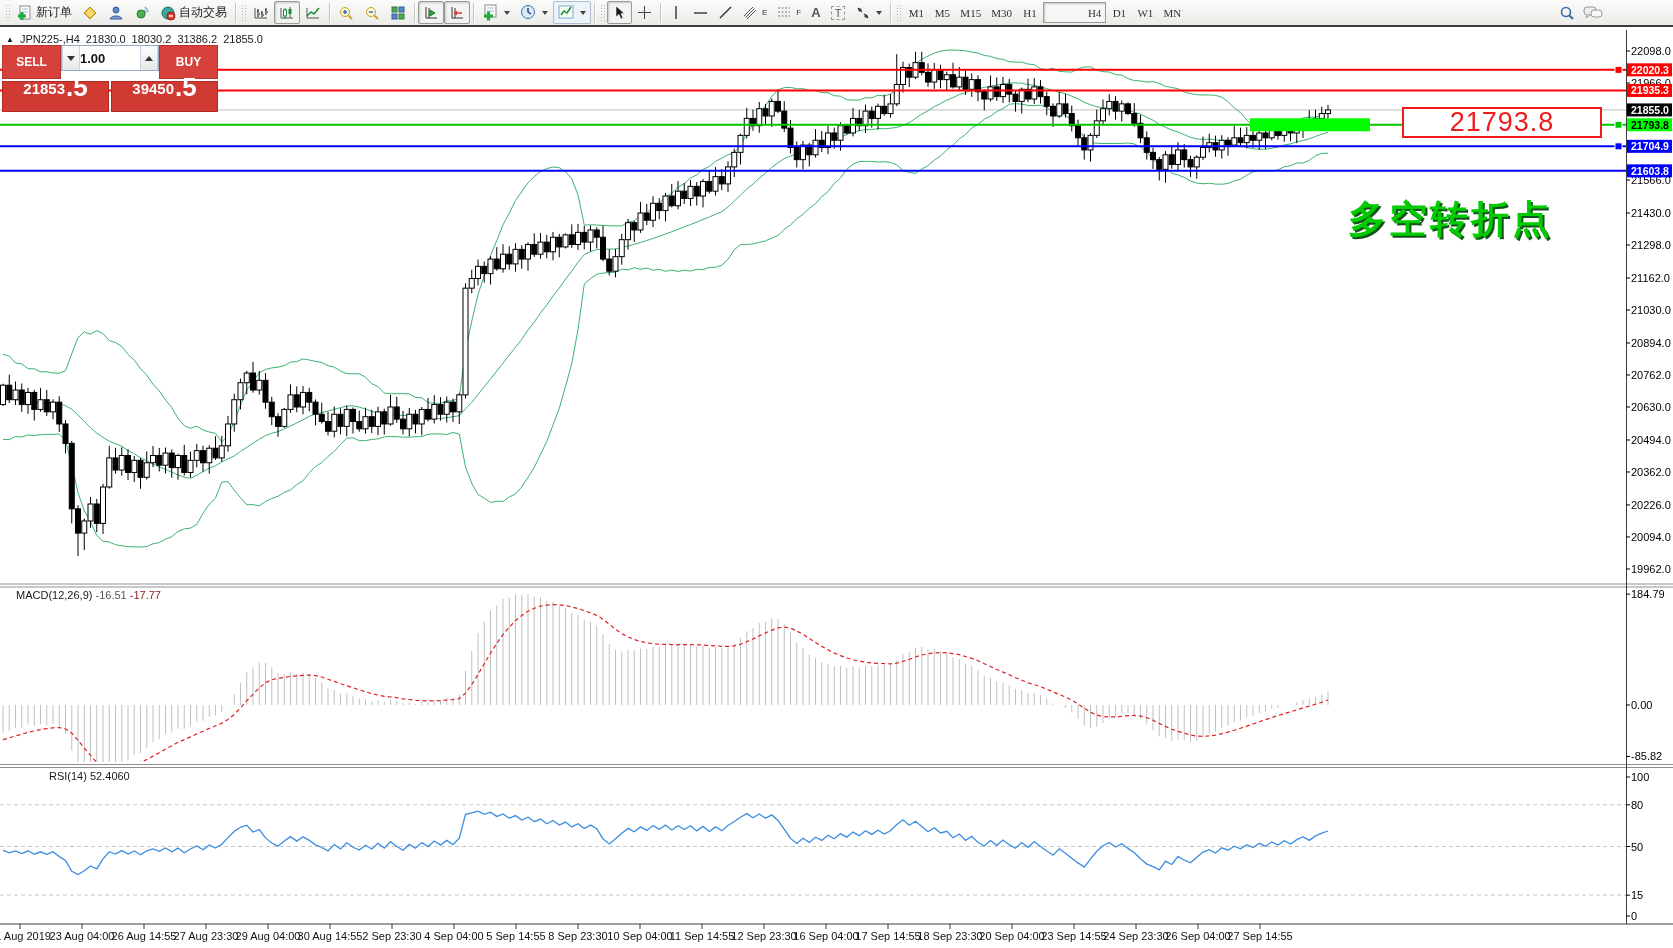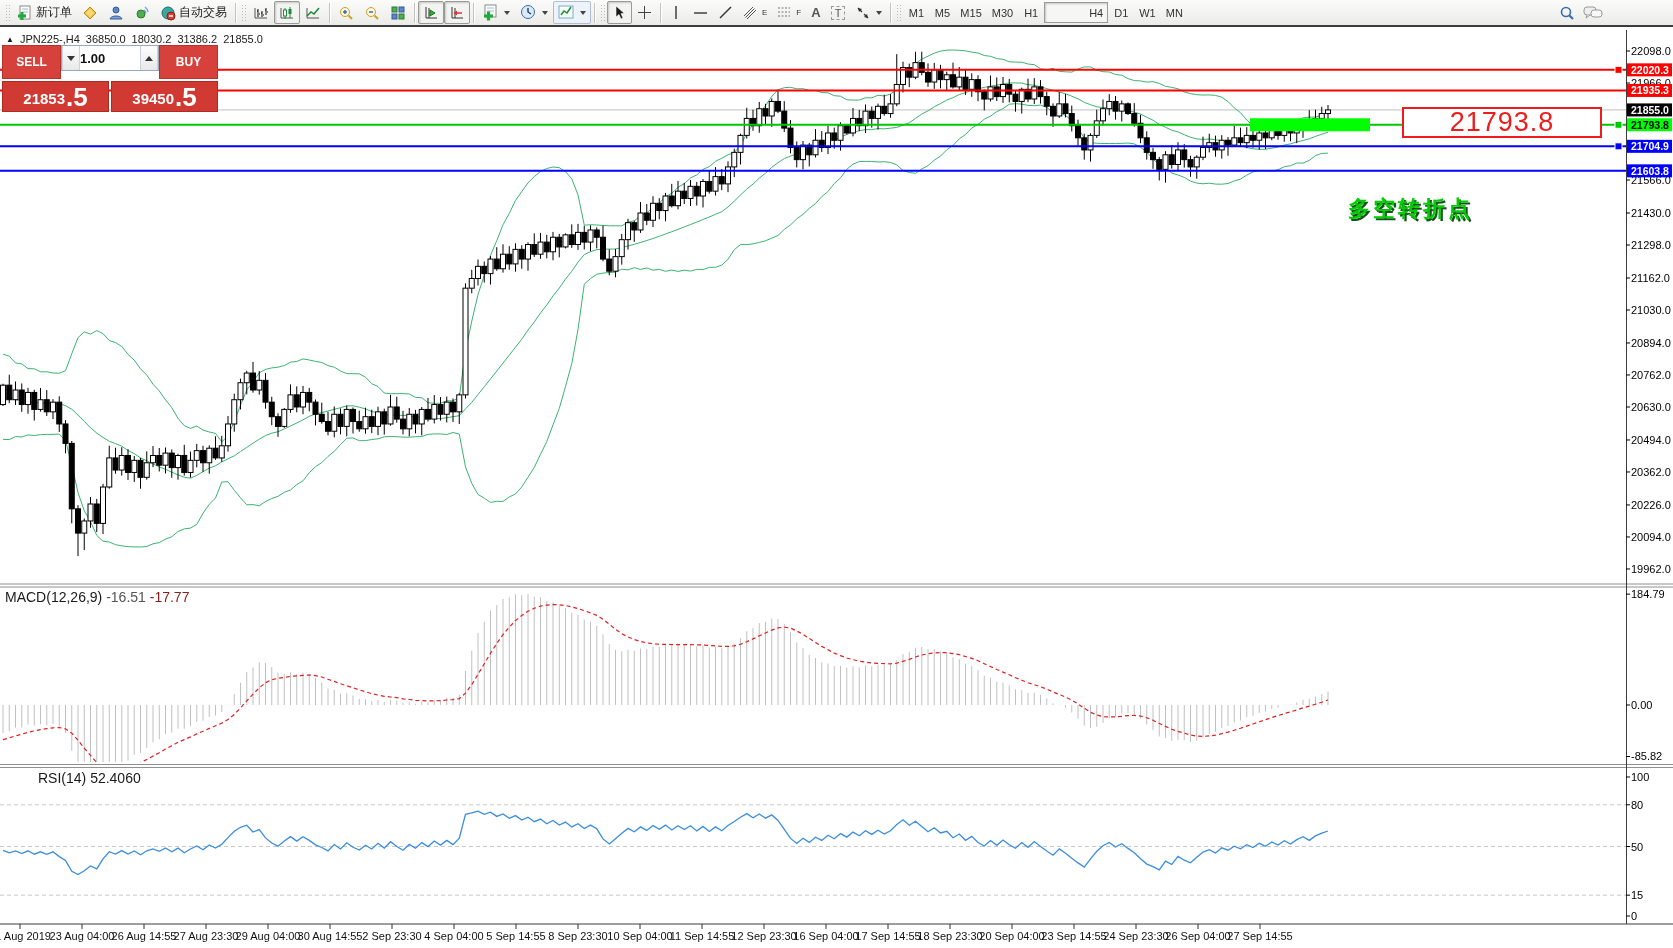--- a/index.html
+++ b/index.html
@@ -17,21 +17,21 @@
   .tb-sep { width:1px; height:20px; background:#c3c3c0; margin:0 3px; box-shadow:1px 0 0 #fff; }
   .tb-btn { display:flex; align-items:center; gap:3px; height:23px; padding:0 4px;
     border:1px solid transparent; border-radius:2px; background:transparent;
     font-size:12px; color:#222; cursor:default; }
   .tb-btn.pressed { border-color:#9a9a98; background:#f3f3f1;
     box-shadow:inset 1px 1px 2px rgba(0,0,0,.18); }
   .tb-btn.framed { border-color:#aebdd4; background:#eef3fa; }
   .caret { width:0; height:0; border-left:3px solid transparent; border-right:3px solid transparent;
     border-top:4px solid #444; margin-left:2px; }
   .tf-btn { min-width:26px; height:21px; padding:0 4px; text-align:center;
-    font-size:11px; color:#333; border:1px solid transparent; background:transparent; }
+    font-size:11px; color:#333; border:1px solid transparent; background:transparent;font-family:Liberation Serif, serif; }
   .tf-btn.active { border-color:#9a9a98; background:#f6f6f4;
     box-shadow:inset 1px 1px 2px rgba(0,0,0,.2);padding-left:44px; }
   .tb-right { margin-left:auto; display:flex; align-items:center; gap:8px; padding-right:70px; }
 
   
   .chart-wrap { position:absolute; top:29px; left:0; width:1673px; height:919px; background:#fff; }
   #chart-svg { position:absolute; top:0; left:0; }
 
   .chart-header { position:absolute; left:6px; top:4px; font-size:11px; color:#1a1a1a;
     display:flex; gap:6px; align-items:center; z-index:5; }
@@ -46,34 +46,34 @@
   .vol-btn { width:18px; background:linear-gradient(#fdfdfd,#e8e8e8); border:none;
     border-left:1px solid #c7d3e0; border-right:1px solid #c7d3e0; position:relative; }
   .tri-up { display:block; margin:auto; width:0; height:0; border-left:4px solid transparent;
     border-right:4px solid transparent; border-bottom:5px solid #333; }
   .tri-dn { display:block; margin:auto; width:0; height:0; border-left:4px solid transparent;
     border-right:4px solid transparent; border-top:5px solid #333; }
   .vol-input { width:60px; border:none; font-size:13px; font-weight:bold;
     color:#111; outline:none; }
   .ocp-row2 { display:flex; gap:2px; margin-top:2px; }
   .ocp-price { width:107px; height:31px; background:#d13a33; border:1px solid #b02a24;
-    color:#fff; display:flex; align-items:flex-end; justify-content:center; padding-bottom:1px; }
+    color:#fff; display:flex; align-items:flex-end; justify-content:center; padding-bottom:11px; }
   .ocp-price .main { font-size:15px; line-height:22px; font-weight:bold; }
   .ocp-price .big { font-size:26px; line-height:26px; font-weight:bold; margin-left:1px; }
 
-  .ind-label { position:absolute; font-size:14px; color:#1a1a1a; z-index:4; left:5px; }
+  .ind-label { position:absolute; font-size:11px; color:#1a1a1a; z-index:4; left:16px; }
   .macd-label { top:560px; }
   .rsi-label  { top:741px;padding-left:33px; }
   .ind-label .val-main { color:#555; }
   .ind-label .val-sig  { color:#8a2020; }
 
   .callout { position:absolute; left:1402px; top:78px; width:200px; height:31px; z-index:6;
     border:2px solid #ee1c1c; background:#fff; color:#ee1c1c; font-size:27px; line-height:27px;
     text-align:center; letter-spacing:1px; }
-  .cn-note { position:absolute; left:1348px; top:165px; z-index:6; font-size:22px; font-weight:bold;
+  .cn-note { position:absolute; left:1348px; top:165px; z-index:6; font-size:38px; font-weight:bold;
     color:#00cc00; text-shadow:2px 2px 0 #14521c; letter-spacing:3px;
     font-family:"Liberation Sans", sans-serif; }
 
   
   .ic { display:inline-block; }
   svg.ic { vertical-align:middle; }
 </style>
 </head>
 <body>
 
@@ -1080,21 +1080,21 @@
         <line x1="1198" y1="924" x2="1198" y2="929" stroke="#333"></line>
         <text x="1198" y="940">26 Sep 04:00</text>
         <line x1="1260" y1="924" x2="1260" y2="929" stroke="#333"></line>
         <text x="1260" y="940">27 Sep 14:55</text>
       </g>
     </svg>
 
   <div class="chart-header">
     <span class="tri">▲</span>
     <span>JPN225-,H4</span>
-    <span>36850.0</span>
+    <span>21830.0</span>
     <span>18030.2</span>
     <span>31386.2</span>
     <span>21855.0</span>
   </div>
 
   <div class="ocp">
     <div class="ocp-row1">
       <button class="ocp-sell">SELL</button>
       <div class="ocp-vol">
         <button class="vol-btn">

